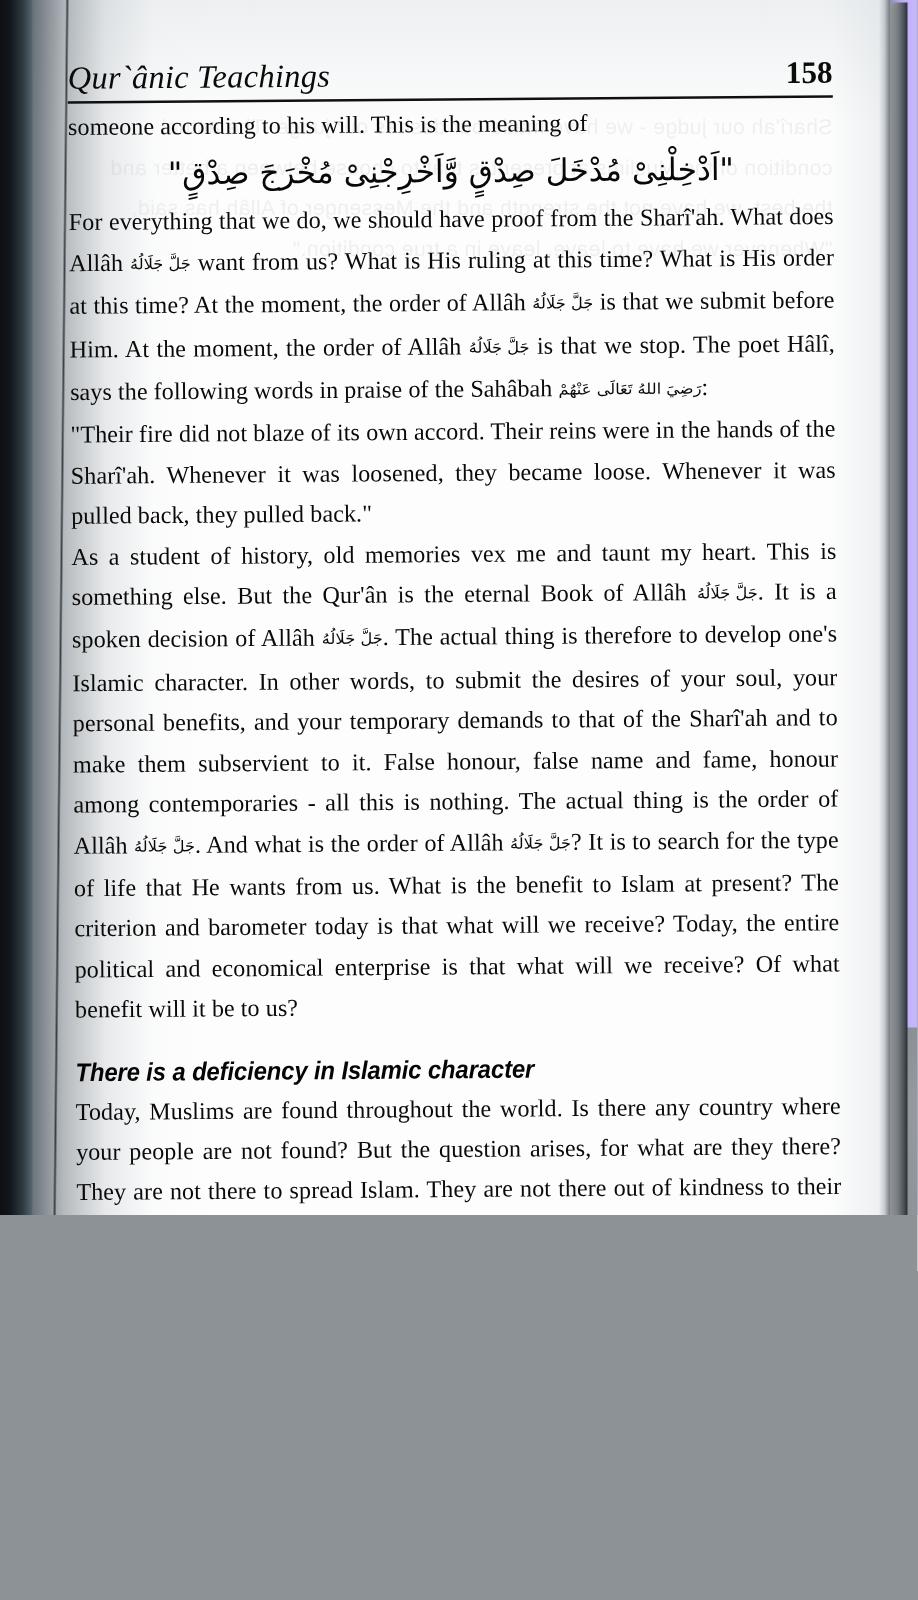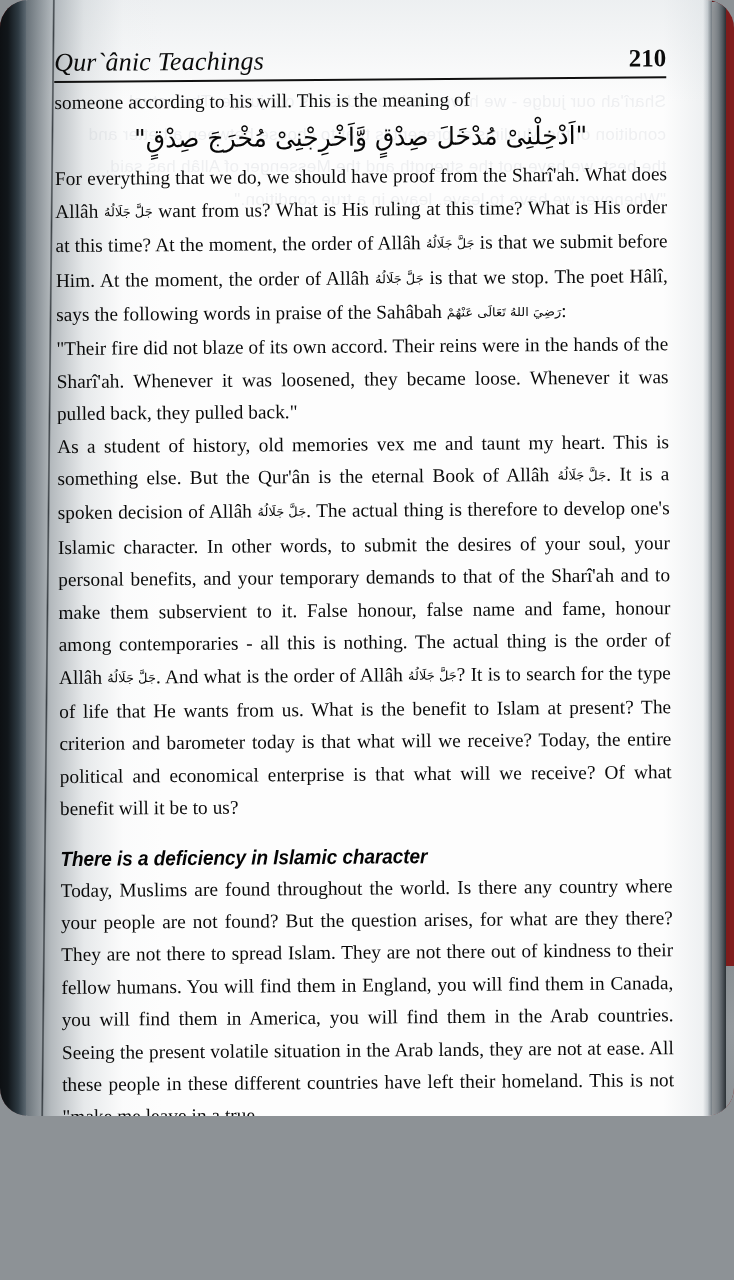--- a/index.html
+++ b/index.html
@@ -5,25 +5,24 @@
 <style>
   html, body {
     margin: 0;
     padding: 0;
     background: #8d9296;
   }
 
   #scene {
     position: relative;
     width: 734px;
-    height: 1116px;
+    height: 972px;
     overflow: hidden;
-    background: #7f1d1d;
+    background: #c4b5fd;
     font-family: "Liberation Serif", "DejaVu Serif", serif;
-    border-radius: 28px;
   }
 
   
   .spine-void {
     position: absolute;
     left: 0; top: 0;
     width: 26px; height: 1218px;
     background: linear-gradient(90deg,#0d1013 0%, #11161a 30%, #2e3a42 70%, #5b6770 100%);
     z-index: 5;
   }
@@ -213,21 +212,21 @@
   <div class="page-stack"></div>
 
   <div class="page">
 
     <div class="bleed">Sharî'ah our judge - we have made our desires our judge. The actual condition of the Muslims at present is that to choose between a better and the best, we have not the strength and the Messenger of Allâh has said, "Whenever we have to leave, leave in a true condition."</div>
 
     <div class="content">
 
       <div class="running-head">
         <span class="book-title">Qur`ânic Teachings</span>
-        <span class="folio">210</span>
+        <span class="folio">158</span>
       </div>
 
       <p class="body first">someone according to his will. This is the meaning of</p>
 
       <div class="arabic">"اَدْخِلْنِىْ مُدْخَلَ صِدْقٍ وَّاَخْرِجْنِىْ مُخْرَجَ صِدْقٍ"</div>
 
       <p class="body">
         <span>For everything that we do, we should have proof from the Sharî'ah. What does Allâh </span><span class="honorific">جَلَّ جَلَالُهُ</span><span> want from us? What is His ruling at this time? What is His order at this time? At the moment, the order of Allâh </span><span class="honorific">جَلَّ جَلَالُهُ</span><span> is that we submit before Him. At the moment, the order of Allâh </span><span class="honorific">جَلَّ جَلَالُهُ</span><span> is that we stop. The poet Hâlî, says the following words in praise of the Sahâbah </span><span class="honorific">رَضِيَ اللهُ تَعَالَى عَنْهُمْ</span><span>:</span>
       </p>
 

